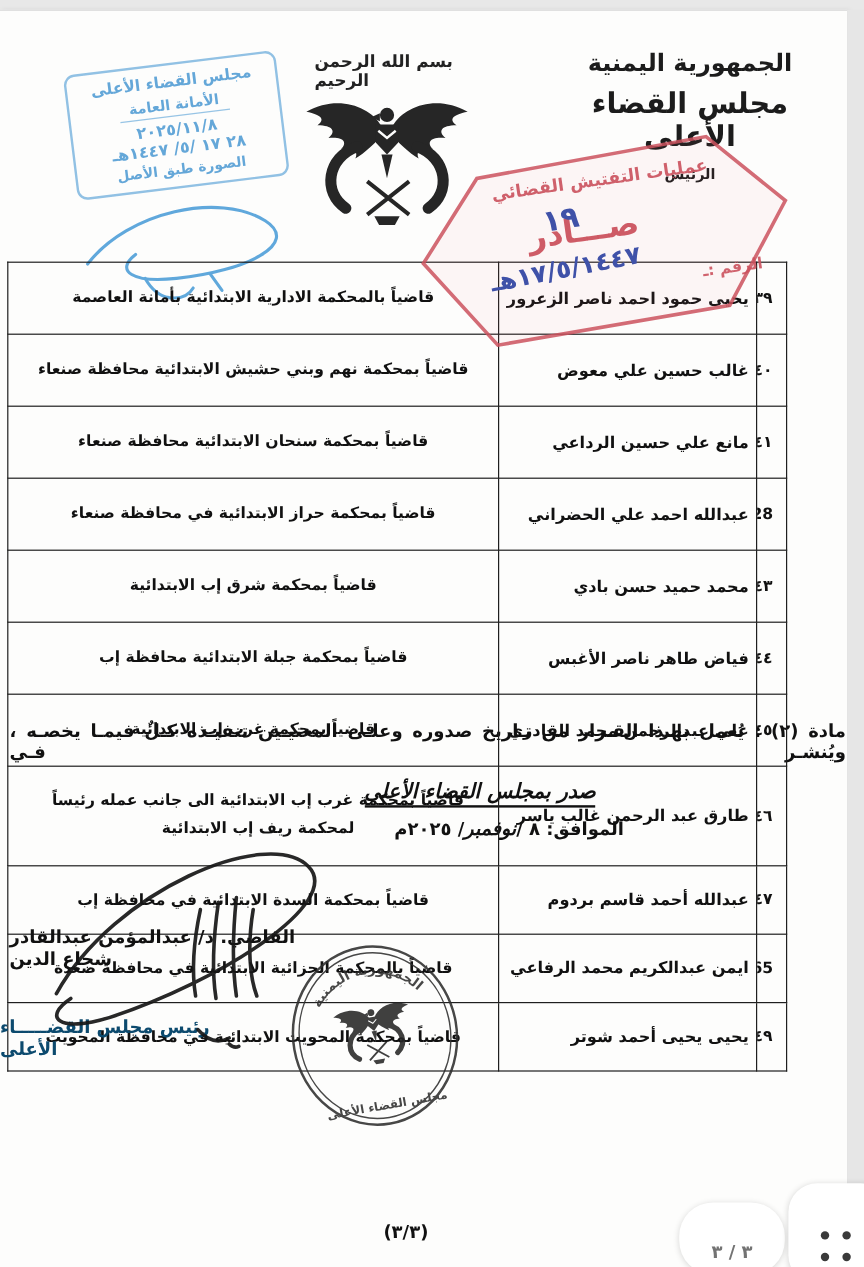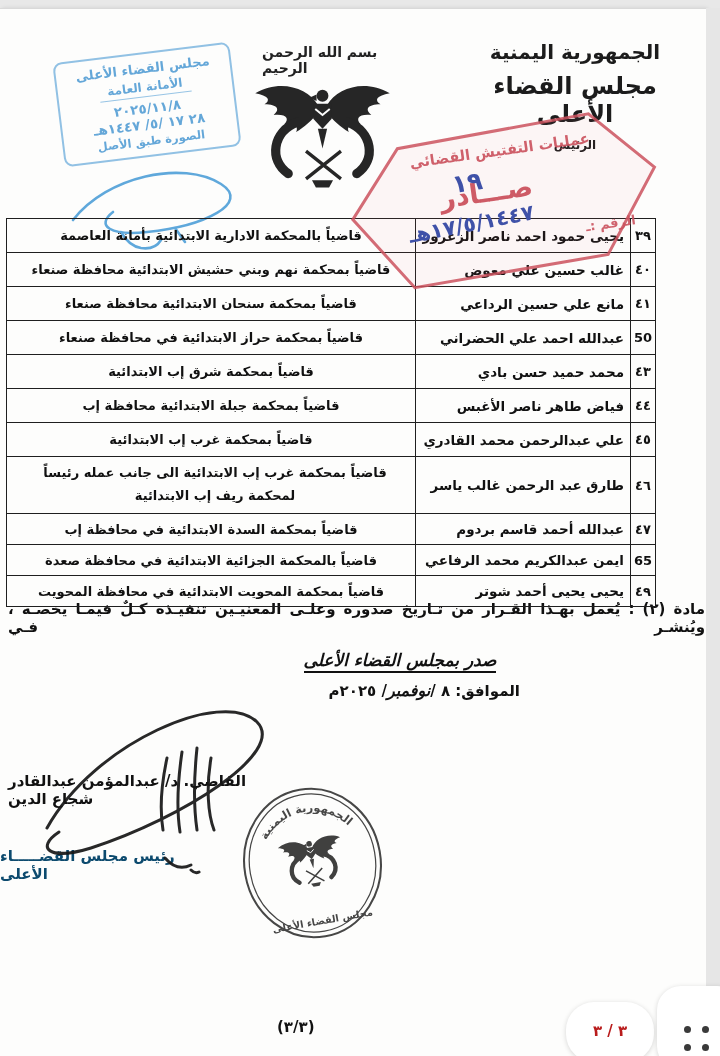--- a/index.html
+++ b/index.html
@@ -53,21 +53,21 @@
     transform:rotate(-9deg);z-index:7;}
   .hand-date{position:absolute;left:408px;top:212px;font-size:21px;font-weight:bold;
     transform:rotate(-11deg);z-index:7;letter-spacing:2px;}
 
   
   table.judges{
     position:absolute;left:6px;top:218px;width:649px;
     border-collapse:collapse;table-layout:fixed;direction:rtl;z-index:2;
   }
   table.judges td{border:1.6px solid #1f1f1f;color:#111;font-weight:bold;overflow:hidden;}
-  td.c-no{width:25px;text-align:center;font-size:13px;padding:0;}
+  td.c-no{width:25px;text-align:center;font-size:13px;padding:13px;}
   td.c-name{width:215px;text-align:right;font-size:13.5px;padding:0 6px 0 2px;}
   td.c-pos{width:409px;text-align:center;font-size:13px;padding:0 16px;}
   tr.r-std td{height:33px;}
   tr.r-short td{height:30px;}
   tr.r-tall td{height:56px;}
   tr.r-tall td.c-pos{text-align:center;padding-right:8px;line-height:1.75;}
 
   
   .article{position:absolute;left:8px;top:600px;width:697px;direction:rtl;color:#111;}
   .art-l1{font-size:15px;font-weight:bold;text-align:justify;text-align-last:justify;}
@@ -81,26 +81,26 @@
   
   .sig-name{position:absolute;left:8px;top:772px;width:270px;font-size:15px;font-weight:bold;
     color:#111;direction:rtl;text-align:left;z-index:4;}
   .sig-title{position:absolute;left:0px;top:847px;width:205px;text-align:left;font-size:15px;
     font-weight:bold;color:#0c4a6e;direction:rtl;z-index:3;}
   .black-sig{position:absolute;left:15px;top:700px;width:295px;height:175px;z-index:5;}
   .seal{position:absolute;left:235px;top:782px;width:155px;height:162px;z-index:4;opacity:.88;
     transform:rotate(-10deg);}
 
   
-  .page-number{position:absolute;left:277px;top:1018px;width:80px;text-align:left;
+  .page-number{position:absolute;left:277px;top:1018px;width:80px;text-align:right;
     font-size:15px;font-weight:bold;color:#111;}
   .pill{position:absolute;left:566px;top:1002px;width:88px;height:60px;background:#fff;
     border-radius:28px;box-shadow:0 1px 5px rgba(0,0,0,.16);z-index:10;
     display:flex;align-items:flex-start;justify-content:center;}
-  .pill span{margin-top:20px;font-size:15px;color:#b91c1c;font-weight:bold;letter-spacing:2px;}
+  .pill span{margin-top:32px;font-size:15px;color:#737373;font-weight:bold;letter-spacing:2px;}
   .grid-btn{position:absolute;left:657px;top:986px;width:84px;height:84px;background:#fff;
     border-radius:24px;box-shadow:0 1px 5px rgba(0,0,0,.16);z-index:10;}
   .grid-btn i{position:absolute;width:7px;height:7px;border-radius:50%;background:#3a3a3a;}
 </style>
 </head>
 <body>
 
 <div class="page"></div>
 <div class="right-gutter"></div>
 
@@ -170,21 +170,21 @@
       <td class="c-no">٤٠</td>
       <td class="c-name">غالب حسين علي معوض</td>
       <td class="c-pos">قاضياً بمحكمة نهم وبني حشيش الابتدائية محافظة صنعاء</td>
     </tr>
     <tr class="r-std">
       <td class="c-no">٤١</td>
       <td class="c-name">مانع علي حسين الرداعي</td>
       <td class="c-pos">قاضياً بمحكمة سنحان الابتدائية محافظة صنعاء</td>
     </tr>
     <tr class="r-std">
-      <td class="c-no">50</td>
+      <td class="c-no">28</td>
       <td class="c-name">عبدالله احمد علي الحضراني</td>
       <td class="c-pos">قاضياً بمحكمة حراز الابتدائية في محافظة صنعاء</td>
     </tr>
     <tr class="r-std">
       <td class="c-no">٤٣</td>
       <td class="c-name">محمد حميد حسن بادي</td>
       <td class="c-pos">قاضياً بمحكمة شرق إب الابتدائية</td>
     </tr>
     <tr class="r-std">
       <td class="c-no">٤٤</td>

